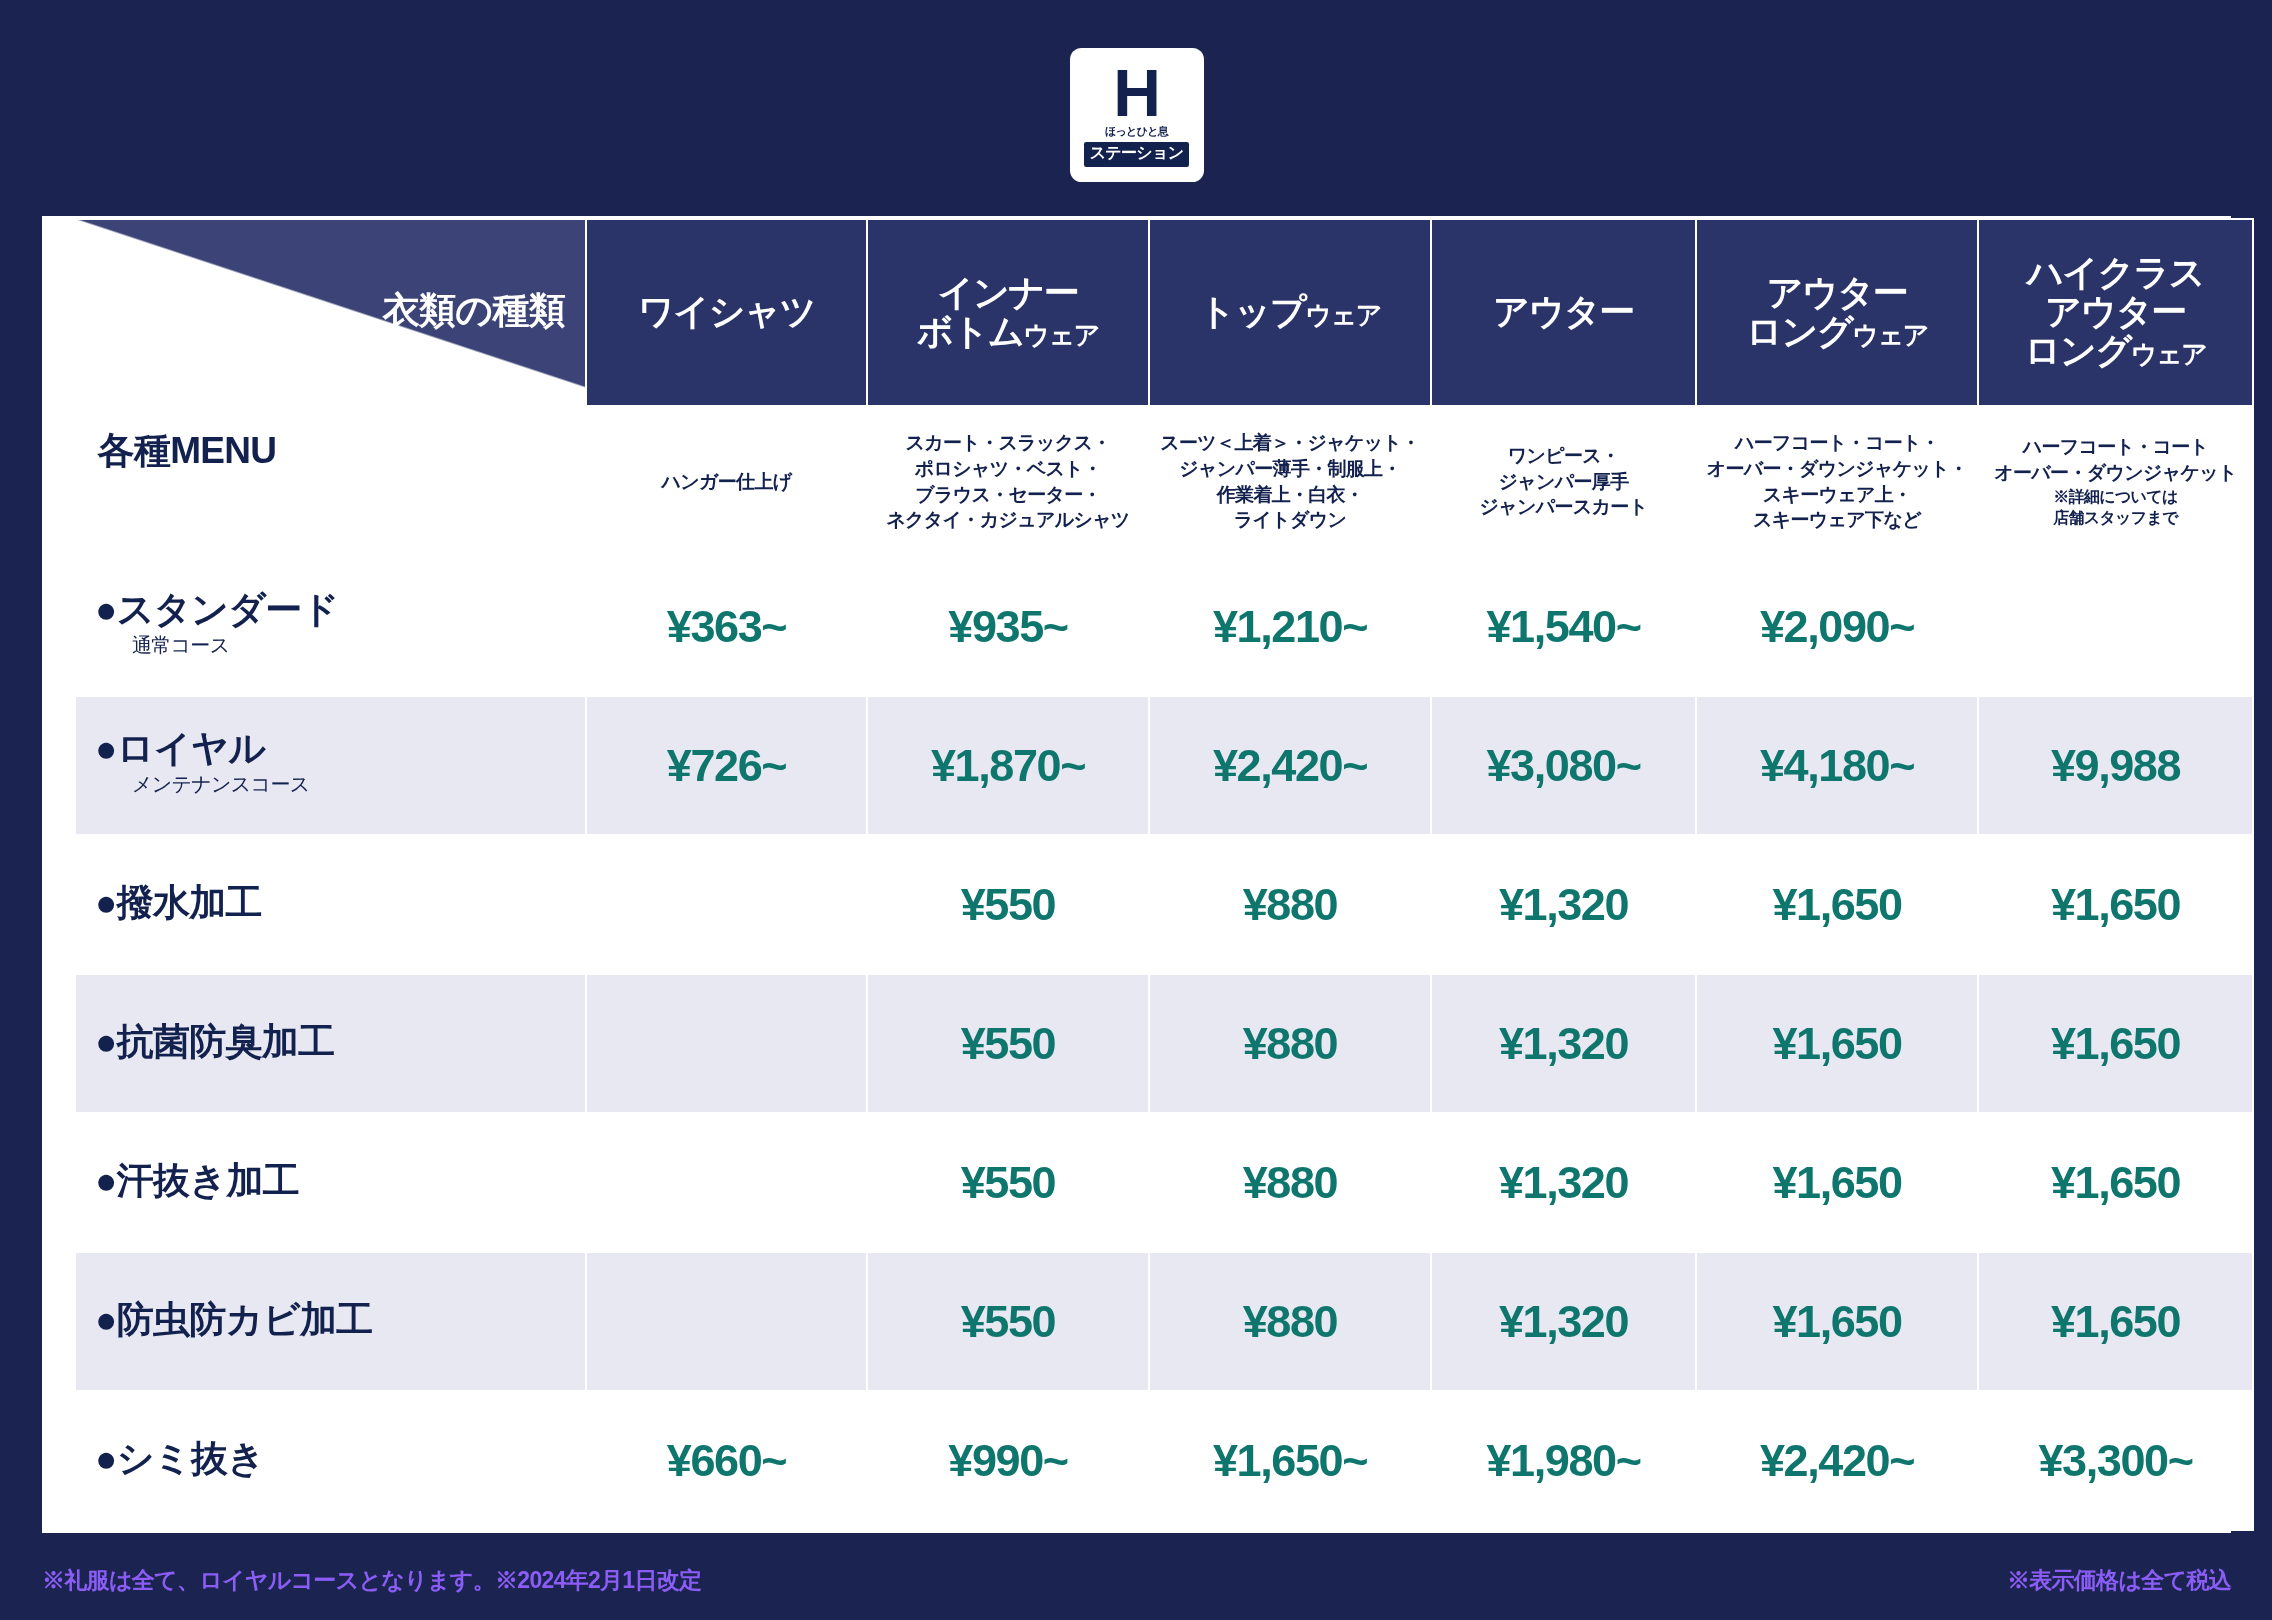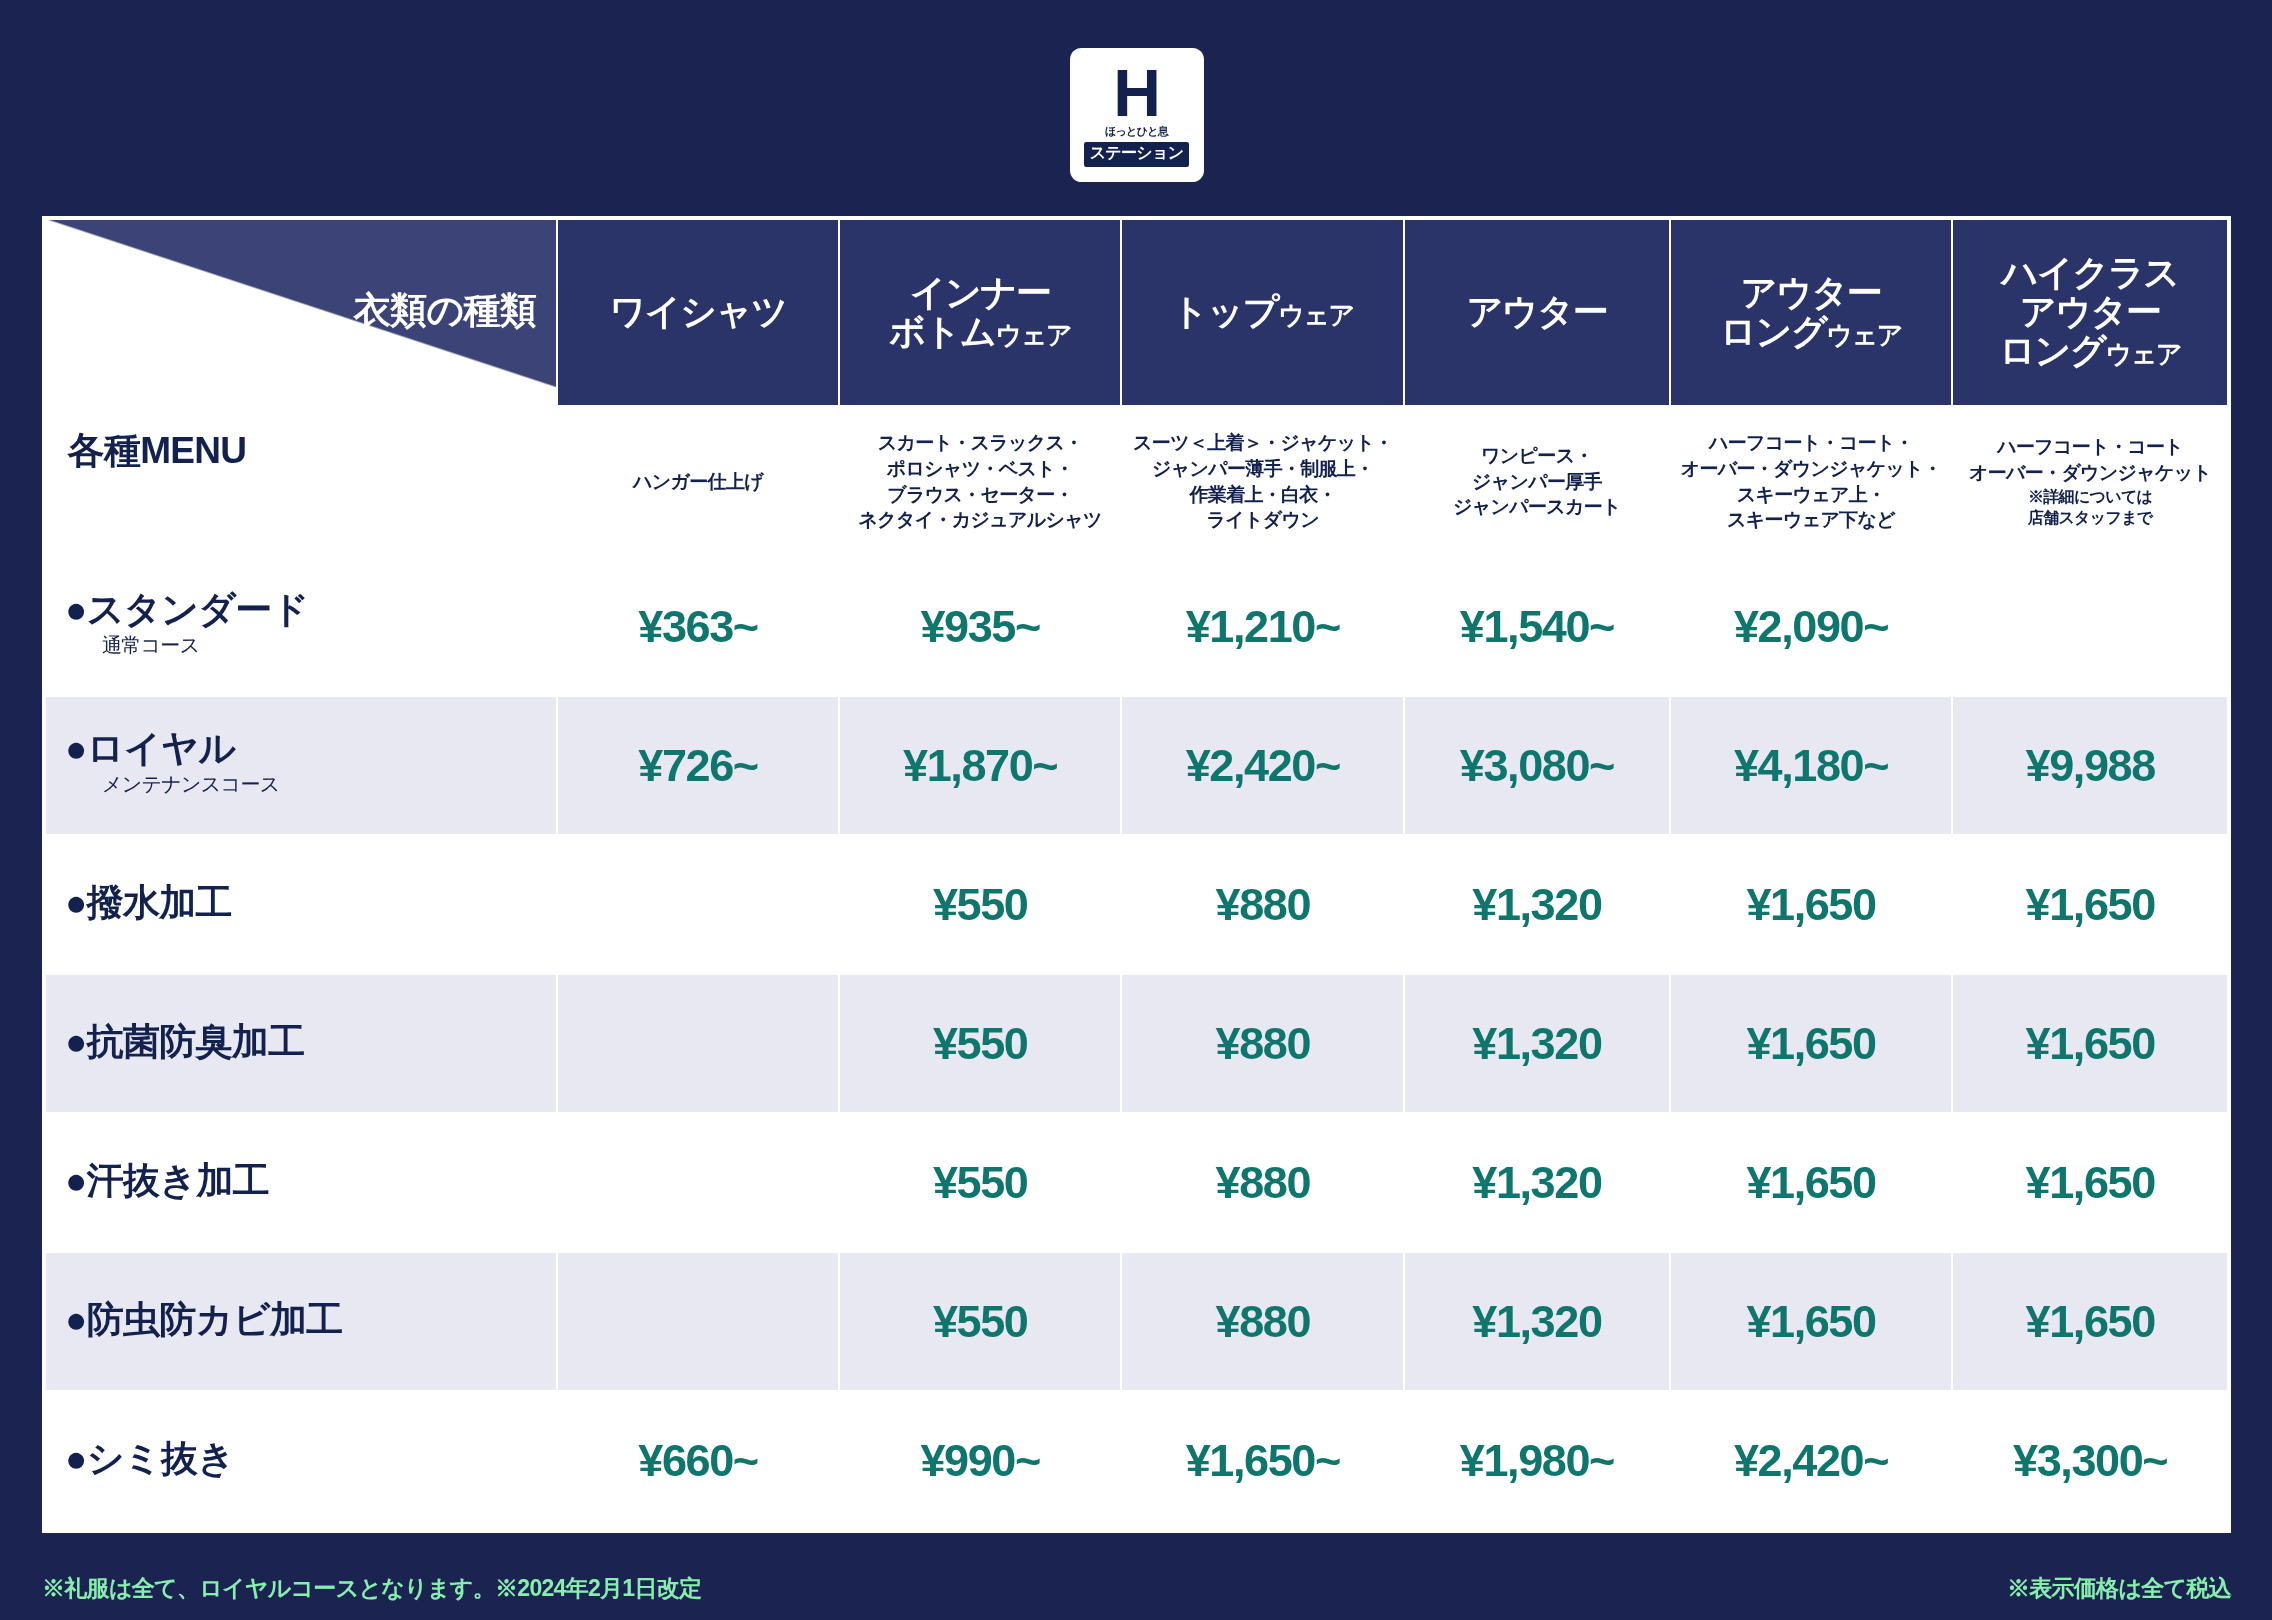--- a/index.html
+++ b/index.html
@@ -79,20 +79,21 @@
     line-height: 1;
     margin-top: -7.2px;
   }
 
   
   .table-wrap {
     margin: 0 42px;
     background: #ffffff;
     border: 2.9px solid #ffffff;
     box-sizing: border-box;
+    padding-left: 30px;
   }
   table {
     border-collapse: collapse;
     width: 100%;
     table-layout: fixed;
   }
   td, th {
     border: 2.2px solid #ffffff;
     box-sizing: border-box;
   }
@@ -197,25 +198,25 @@
     font-size: 45px;
     font-weight: bold;
     letter-spacing: -1.4px;
     color: #0f766e;
     white-space: nowrap;
   }
 
   
   .footer {
     height: 66px;
-    margin: 16px 42px;
+    margin: 8px 42px;
     display: flex;
     align-items: center;
     justify-content: space-between;
-    color: #86efac;
+    color: #8b5cf6;
     font-size: 23px;
     font-weight: bold;
     letter-spacing: -0.7px;
     padding-top: 13px;
     box-sizing: border-box;
   }
 </style>
 </head>
 <body>
 

